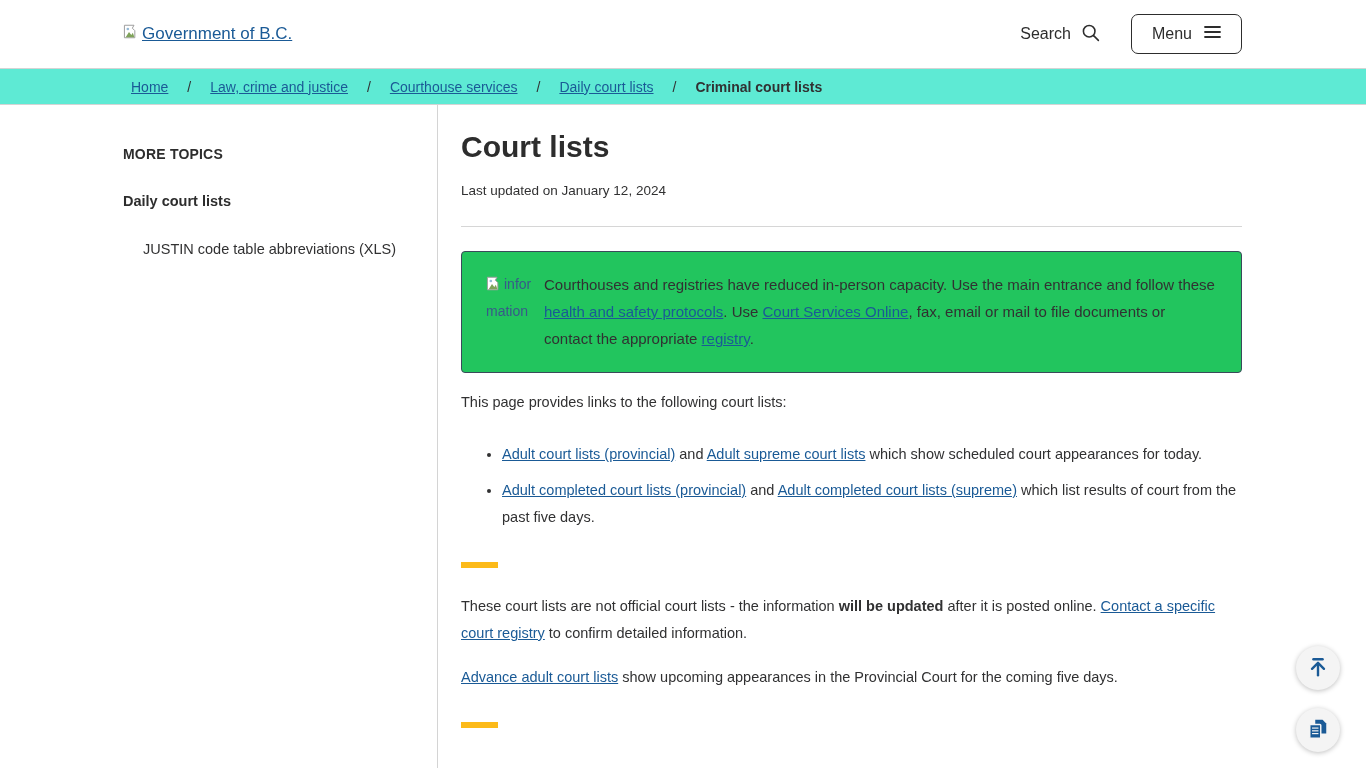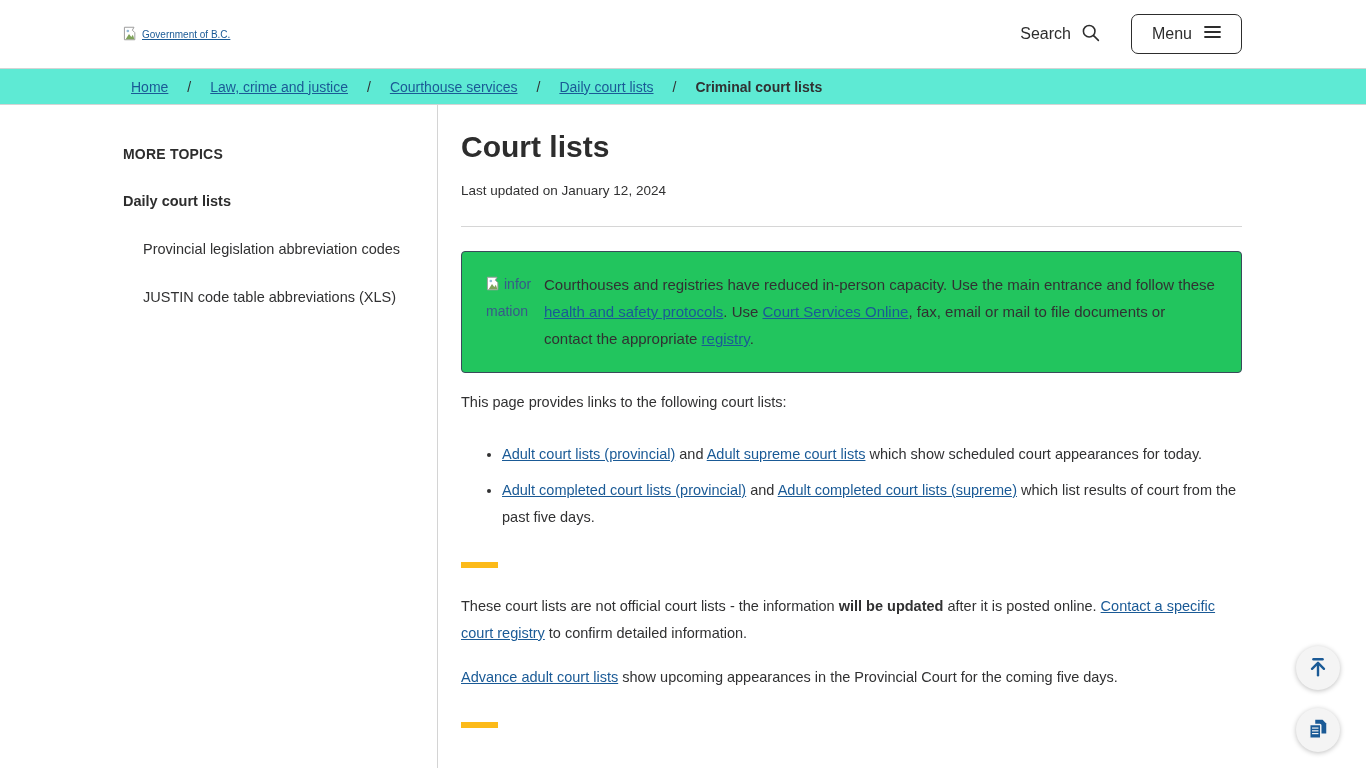--- a/index.html
+++ b/index.html
@@ -21,21 +21,21 @@
     justify-content: space-between;
     padding: 0 124px 0 123px;
     background: #fff;
   }
   .logo-link {
     display: inline-flex;
     align-items: center;
     gap: 2px;
     color: #1a5a96;
     text-decoration: underline;
-    font-size: 10px;
+    font-size: 17px;
     text-align: center;
   }
   .header-right { display: flex; align-items: center; gap: 30px; }
   .search-control {
     display: inline-flex;
     align-items: center;
     gap: 9px;
     background: none;
     border: none;
     font-family: inherit;
@@ -230,21 +230,20 @@
   <a>Daily court lists</a>
   <span class="crumb-sep">/</span>
   <span class="crumb-current">Criminal court lists</span>
 </nav>
 
 <div class="content-wrap">
 
   <aside class="sidebar">
     <div class="sidebar-heading">MORE TOPICS</div>
     <a class="sidebar-item top">Daily court lists</a>
-    <a class="sidebar-item indent">Provincial legislation abbreviation codes</a>
     <a class="sidebar-item indent">JUSTIN code table abbreviations (XLS)</a>
   </aside>
 
   <main class="main-col">
     <h1 class="page-title">Court lists</h1>
     <div class="last-updated">Last updated on January 12, 2024</div>
     <hr class="title-rule">
 
     <div class="info-box">
       <div class="broken-img">

